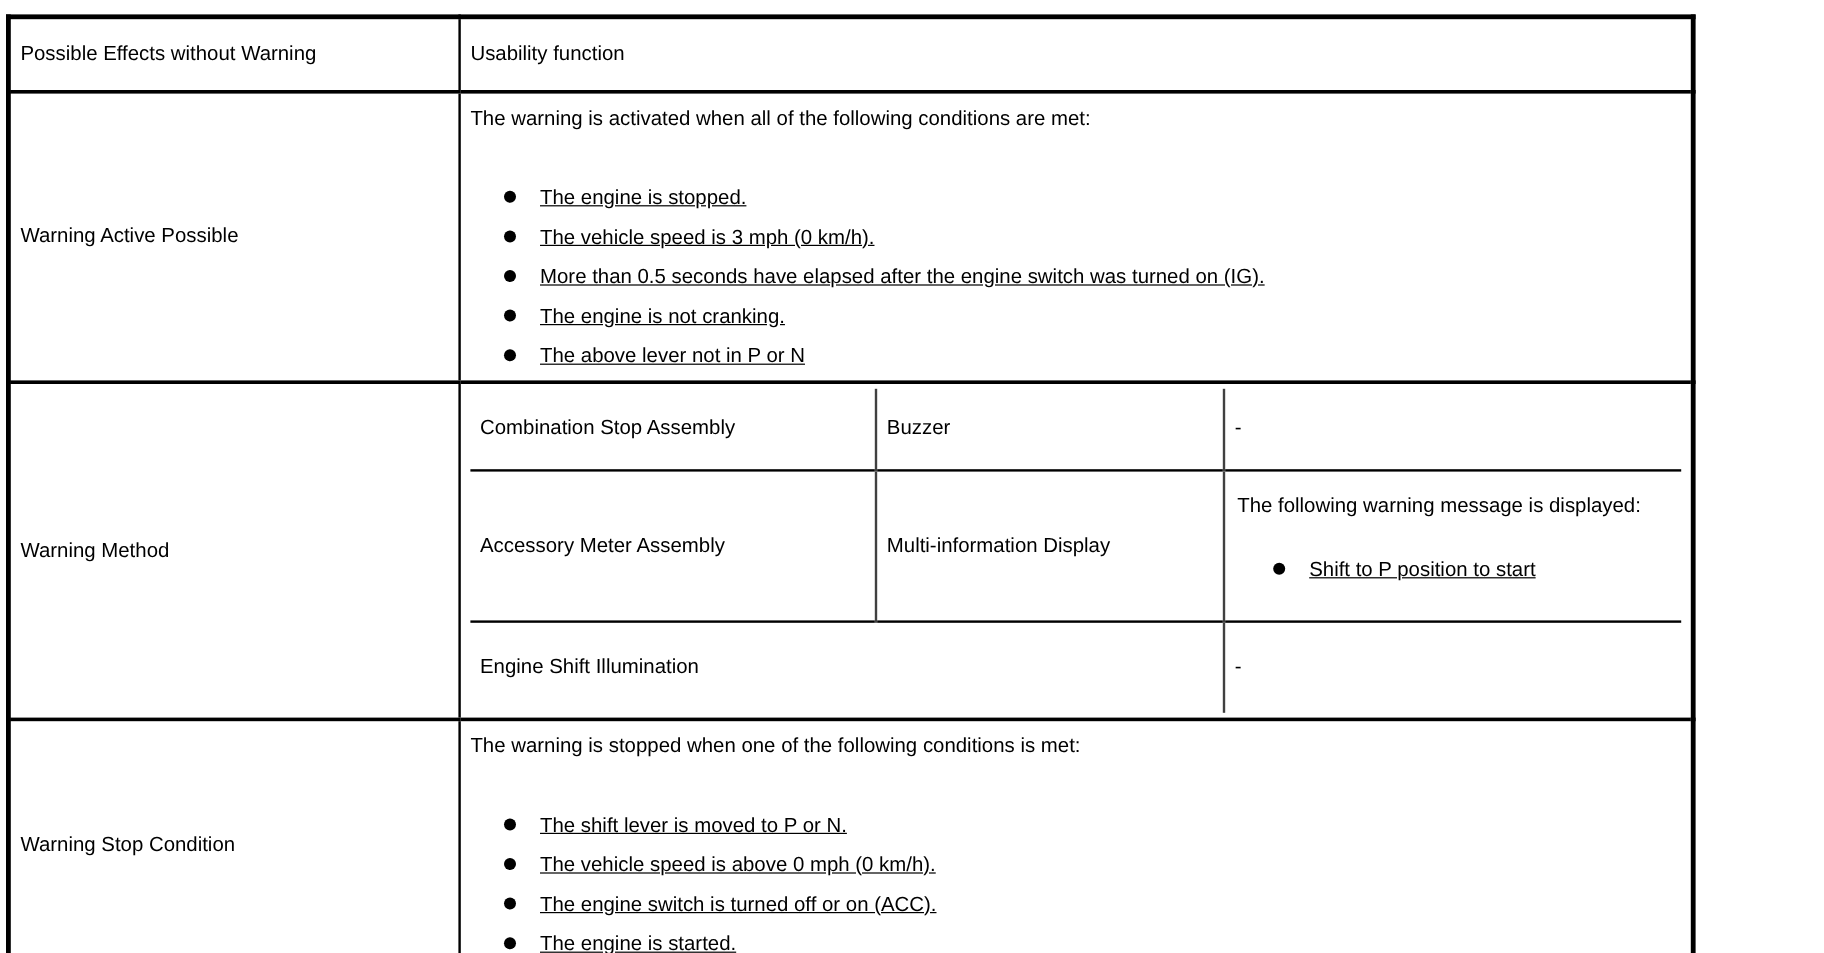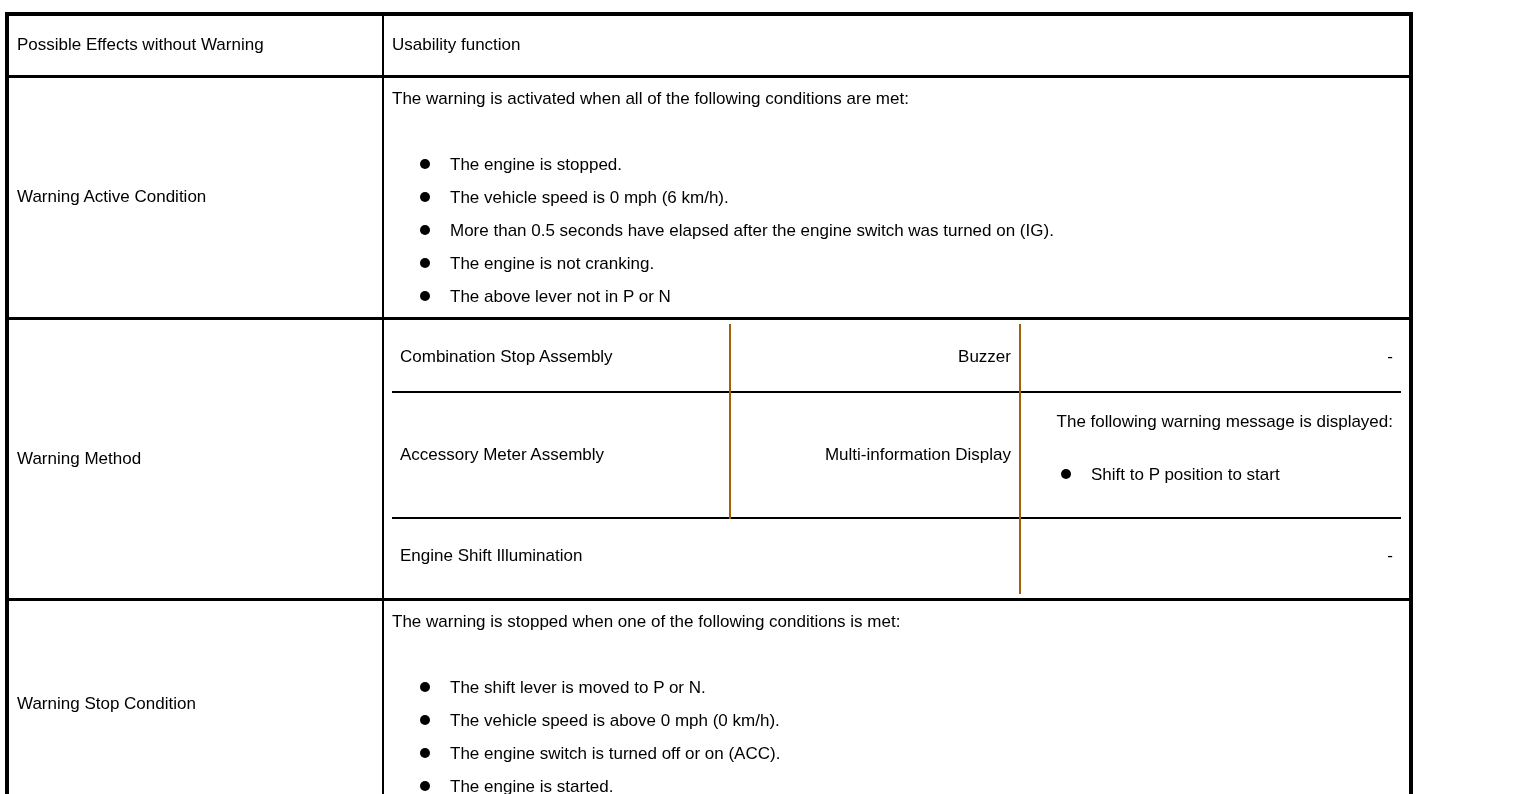--- a/index.html
+++ b/index.html
@@ -49,20 +49,21 @@
   }
   ul.bullets {
     list-style: none;
     margin: 33px 0 0 28px;
     padding: 0;
   }
   ul.bullets li {
     display: flex;
     align-items: flex-start;
     line-height: 33px;
+    text-decoration: underline;
   }
   .dot {
     flex: 0 0 auto;
     width: 10px;
     height: 10px;
     margin: 11px 20px 0 0;
     background: #000000;
     border-radius: 50%;
   }
   
@@ -75,21 +76,21 @@
     font-size: 17px;
     line-height: 26px;
   }
   table.nested td {
     border: 0;
     vertical-align: middle;
     padding: 4px 8px;
     box-sizing: border-box;
     overflow: hidden;
   }
-  table.nested td.bl { border-left: 2px solid #a16207; text-align: right; }
+  table.nested td.bl { border-left: 2px solid #404040; }
   table.nested tr.bt td { border-top: 2px solid #000000; margin-top: 19px; }
   table.nested td.msg-cell {
     vertical-align: top;
     padding: 12px 8px 6px 10px;
     line-height: 33px;
   }
   table.nested td.msg-cell ul.bullets { margin-top: 20px; margin-left: 30px; }
 </style>
 </head>
 <body>
@@ -106,32 +107,32 @@
         <td class="label-cell">
           <span>Possible Effects without Warning</span>
         </td>
         <td>
           <span>Usability function</span>
         </td>
       </tr>
 
       <tr style="height:234px">
         <td class="label-cell">
-          <span>Warning Active Condition</span>
+          <span>Warning Active Possible</span>
         </td>
         <td class="content-cell">
           <div>The warning is activated when all of the following conditions are met:</div>
           <ul class="bullets">
             <li>
                 <span class="dot"></span>
                 <span>The engine is stopped.</span>
               </li>
             <li>
                 <span class="dot"></span>
-                <span>The vehicle speed is 0 mph (6 km/h).</span>
+                <span>The vehicle speed is 3 mph (0 km/h).</span>
               </li>
             <li>
                 <span class="dot"></span>
                 <span>More than 0.5 seconds have elapsed after the engine switch was turned on (IG).</span>
               </li>
             <li>
                 <span class="dot"></span>
                 <span>The engine is not cranking.</span>
               </li>
             <li>

